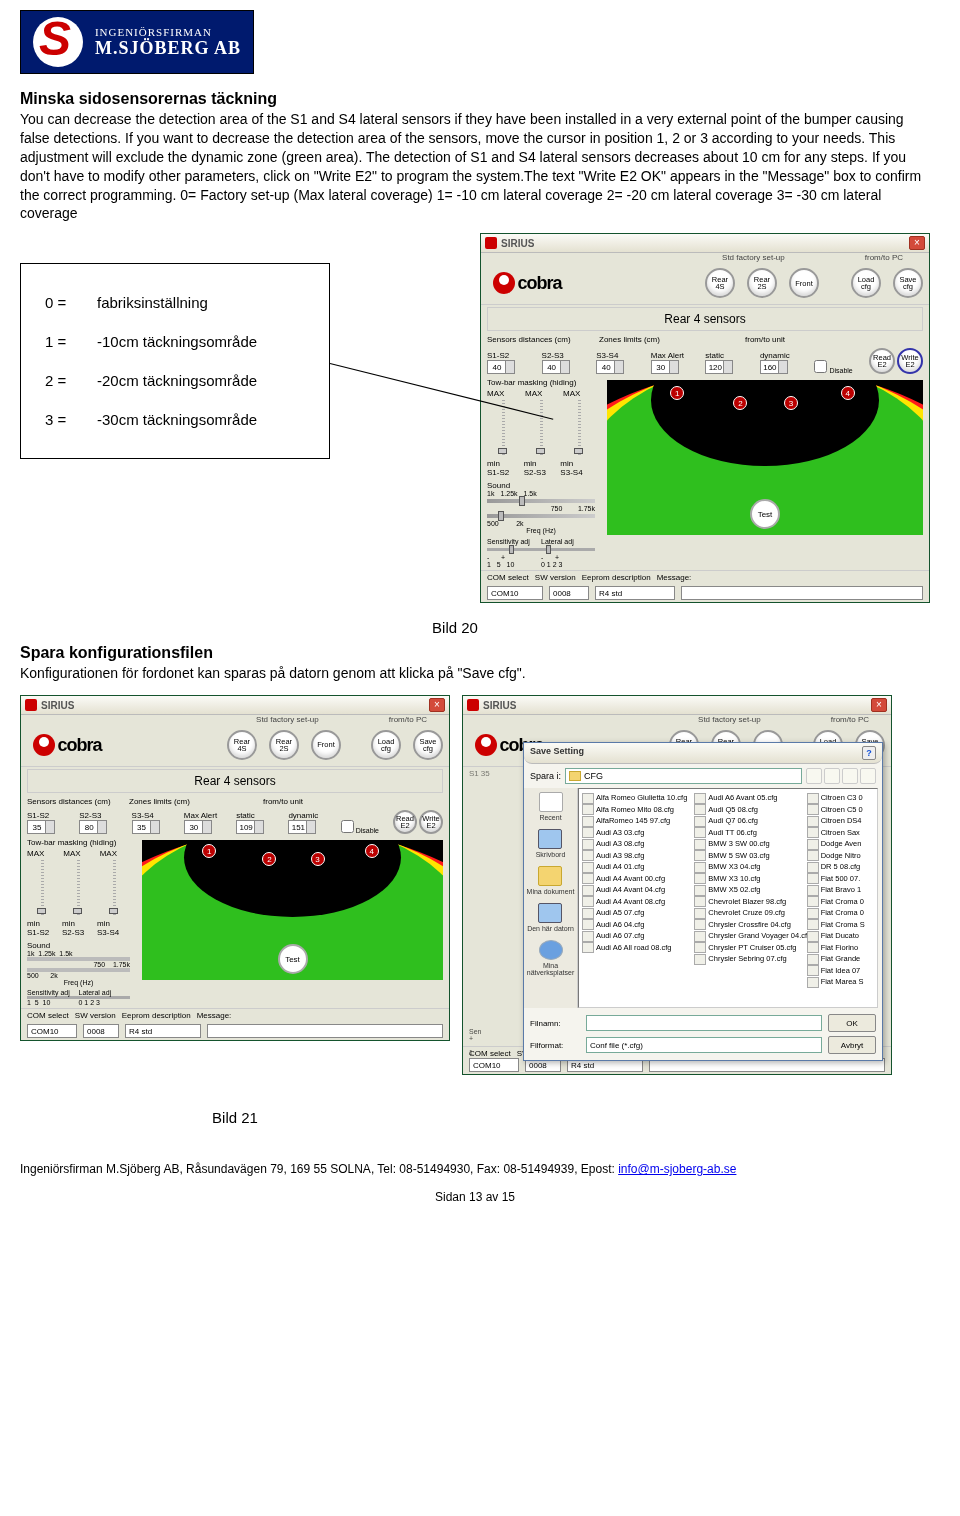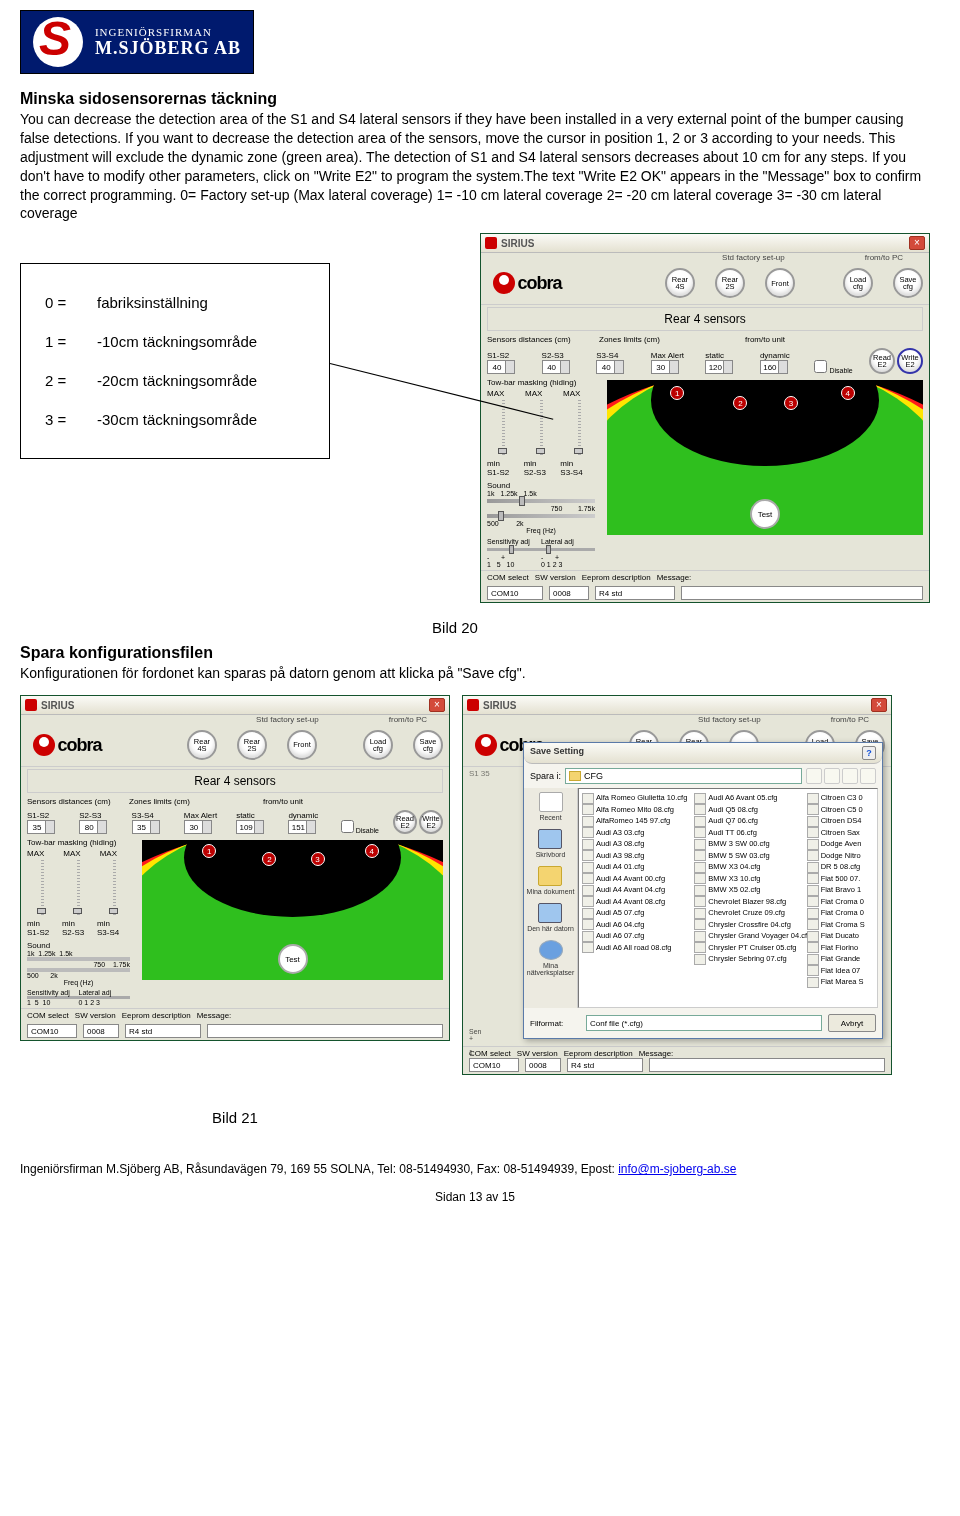--- a/index.html
+++ b/index.html
@@ -76,21 +76,21 @@
     .titlebar .icon { width: 12px; height: 12px; background: #c00; border-radius: 2px; margin-right: 4px; font-size:8px; color:#fff; text-align:center; line-height:12px;}
     .titlebar .title { color: #555; font-weight: bold; flex: 1; font-size:10px; }
     .titlebar .closebtn {
       width: 16px; height: 14px; background: #d34a3a; color: #fff;
       text-align: center; line-height: 12px; font-size: 10px; border: 1px solid #a03020; border-radius: 2px;
     }
     .toprow {
       display: flex;
       align-items: center;
       padding: 6px;
-      gap: 20px;
+      gap: 12px;
       border-bottom: 1px solid #ccc;
     }
     .cobra-logo { flex: 1; }
     .cobra-logo .dot { display: inline-block; width: 22px; height: 22px; background:#c00; border-radius:50%; vertical-align:middle; margin-left:6px; position:relative;}
     .cobra-logo .dot::after {content:"";position:absolute;width:10px;height:10px;background:#fff;border-radius:50%;top:3px;left:6px;}
     .cobra-logo .txt { font-size: 18px; font-weight: 900; letter-spacing: -1px; vertical-align:middle; font-family: Arial Black, Arial;}
     .small-labels-above { display: flex; padding: 0 6px; font-size: 8px; color:#444;}
     .small-labels-above .sp { flex: 1; }
     .roundbtn {
       width: 30px; height: 30px; background: #fff; border: 2px solid #999; border-radius: 50%;
@@ -627,20 +627,25 @@
                   <div>Fiat Fiorino</div>
                   <div>Fiat Grande</div>
                   <div>Fiat Idea 07</div>
                   <div>Fiat Marea S</div>
                 </div>
             </div>
           </div>
         </div>
         <div class="save-bottom">
           <div class="save-field">
+              <label>Filnamn:</label>
+              <div class="inp"></div>
+              <button>OK</button>
+            </div>
+          <div class="save-field">
               <label>Filformat:</label>
               <div class="inp">Conf file (*.cfg)</div>
               <button>Avbryt</button>
             </div>
         </div>
       </div>
     </div>
   </div>
 </div>
 

